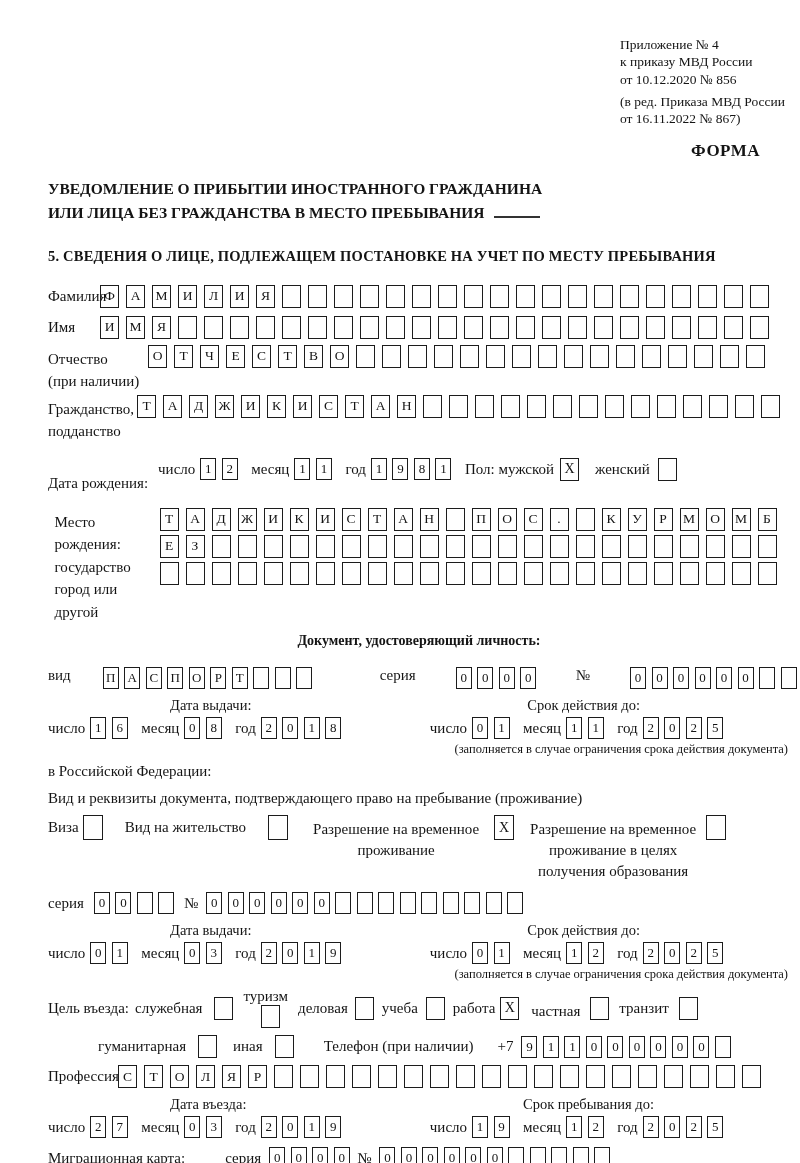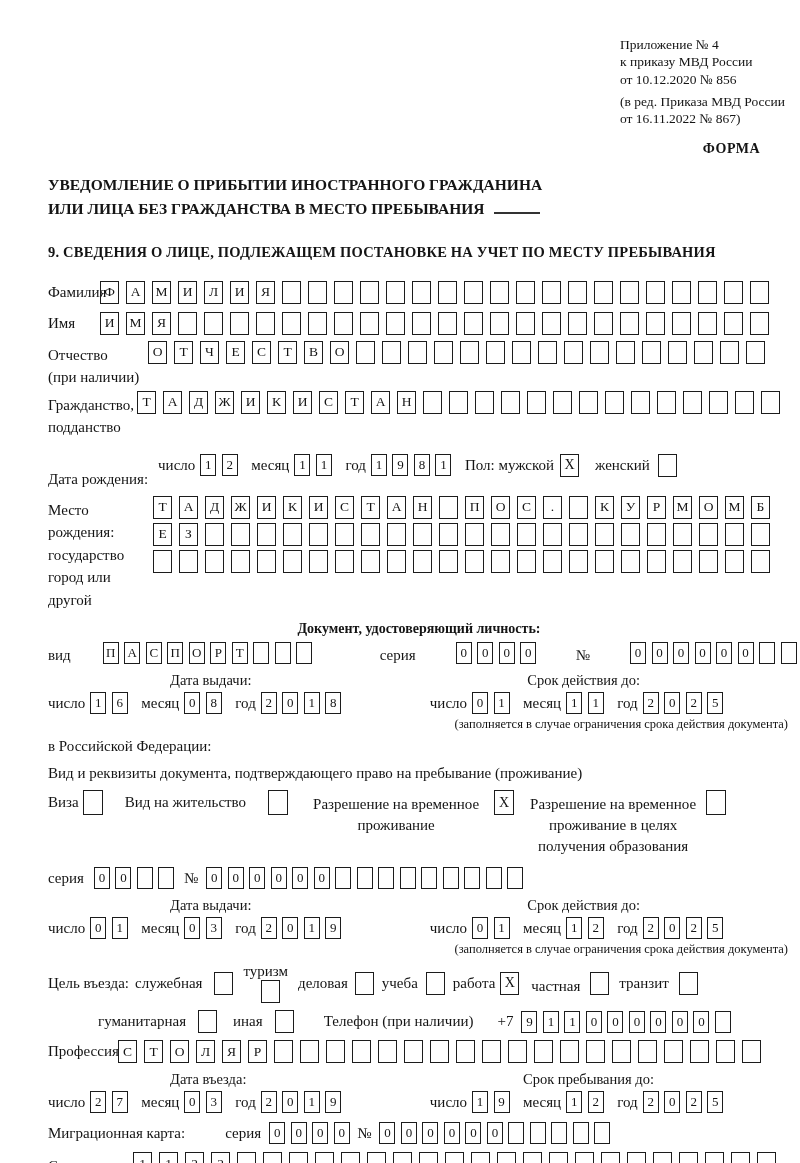--- a/index.html
+++ b/index.html
@@ -10,21 +10,21 @@
     margin:0 auto;
     background:#fff;
     color:#141414;
     font-family:"Liberation Serif","DejaVu Serif",serif;
     font-size:15px;
     padding:36px 10px 0 48px;
     overflow:hidden;
   }
   .hdr-block { margin-left:572px; font-size:13.5px; line-height:1.28; }
   .hdr-block .gap { height:5px; }
-  .form-label { text-align:right; font-weight:bold; font-size:14px; margin:14px 30px 4px 0; letter-spacing:.5px; }
+  .form-label { text-align:right; font-weight:bold; font-size:17px; margin:14px 30px 4px 0; letter-spacing:.5px; }
   .title { text-align:left; font-weight:bold; font-size:15.5px; margin-top:16px; line-height:1.5; }
   .title-underline { display:inline-block; width:46px; border-bottom:2px solid #333; margin-left:10px; vertical-align:baseline; }
   .sec-heading { font-weight:bold; font-size:14.5px; margin-top:24px; letter-spacing:.2px; }
 
   .frow { display:flex; align-items:flex-start; margin-top:8px; }
   .lbl { flex:none; padding-top:3px; }
   .lbl-block { flex:none; line-height:1.5; padding-top:3px; }
   .cells { display:inline-flex; flex:none; }
   .cell {
     width:19px; height:23px; flex:none;
@@ -69,21 +69,21 @@
     <div>от 16.11.2022 № 867)</div>
   </div>
 
   <div class="form-label">ФОРМА</div>
 
   <div class="title">
     <div>УВЕДОМЛЕНИЕ О ПРИБЫТИИ ИНОСТРАННОГО ГРАЖДАНИНА</div>
     <div><span>ИЛИ ЛИЦА БЕЗ ГРАЖДАНСТВА В МЕСТО ПРЕБЫВАНИЯ</span><span class="title-underline"></span></div>
   </div>
 
-  <div class="sec-heading">9. СВЕДЕНИЯ О ЛИЦЕ, ПОДЛЕЖАЩЕМ ПОСТАНОВКЕ НА УЧЕТ ПО МЕСТУ ПРЕБЫВАНИЯ</div>
+  <div class="sec-heading">5. СВЕДЕНИЯ О ЛИЦЕ, ПОДЛЕЖАЩЕМ ПОСТАНОВКЕ НА УЧЕТ ПО МЕСТУ ПРЕБЫВАНИЯ</div>
 
   <div class="frow" style="margin-top:20px;">
     <span class="lbl" style="width:52px;">Фамилия</span>
     <span class="cells">
         <span class="cell">Ф</span>
         <span class="cell">А</span>
         <span class="cell">М</span>
         <span class="cell">И</span>
         <span class="cell">Л</span>
         <span class="cell">И</span>
@@ -229,21 +229,21 @@
           <span class="cell">8</span>
           <span class="cell">1</span>
         </span>
     </span>
     <span style="margin-right:6px;">Пол: мужской</span>
     <span class="chk small">X</span>
     <span style="margin:0 8px 0 16px;">женский</span>
     <span class="chk small"></span>
   </div>
 
-  <div class="frow" style="margin-top:8px;">
+  <div class="frow" style="margin-top:16px;justify-content:center;">
     <span class="lbl-block" style="width:105px;">
       <div>Место рождения:</div>
       <div>государство</div>
       <div>город или другой</div>
     </span>
     <span class="stack">
       <span class="cells">
           <span class="cell">Т</span>
           <span class="cell">А</span>
           <span class="cell">Д</span>
@@ -319,21 +319,21 @@
           <span class="cell"></span>
           <span class="cell"></span>
           <span class="cell"></span>
           <span class="cell"></span>
         </span>
     </span>
   </div>
 
   <div class="doc-heading">Документ, удостоверяющий личность:</div>
 
-  <div class="frow tight" style="margin-top:5px; align-items:flex-end;gap:32px;">
+  <div class="frow tight" style="margin-top:18px; align-items:flex-start;gap:32px;">
     <span style="width:44px;">вид</span>
     <span class="cells">
         <span class="cell">П</span>
         <span class="cell">А</span>
         <span class="cell">С</span>
         <span class="cell">П</span>
         <span class="cell">О</span>
         <span class="cell">Р</span>
         <span class="cell">Т</span>
         <span class="cell"></span>

